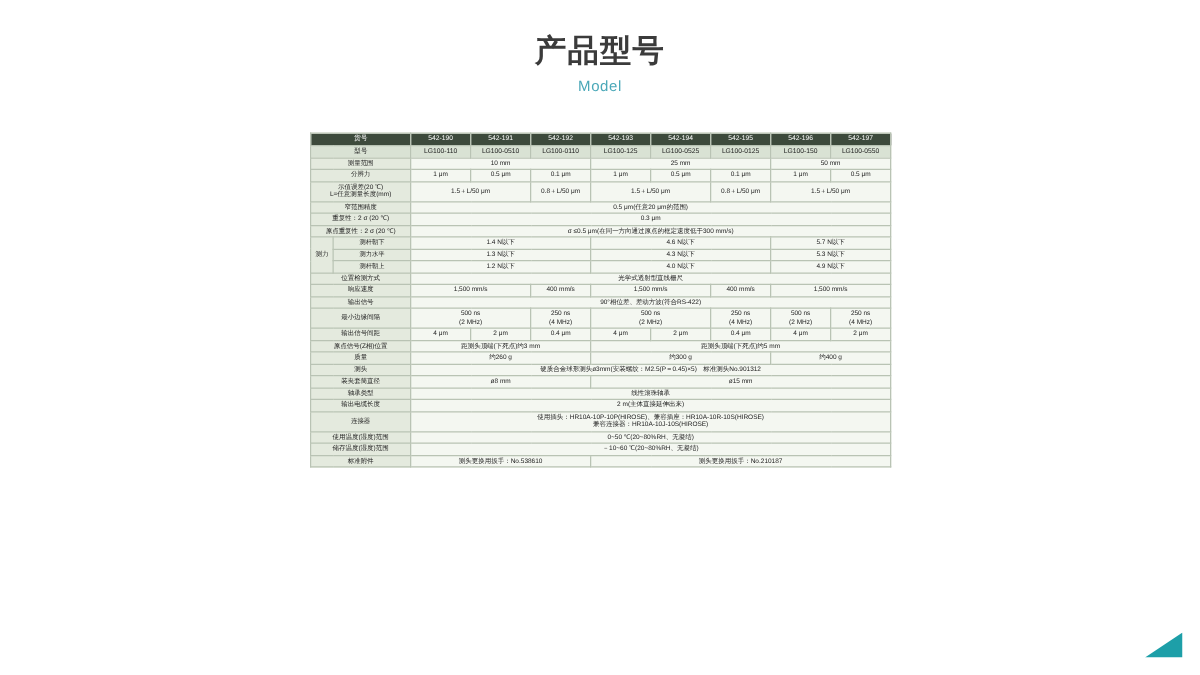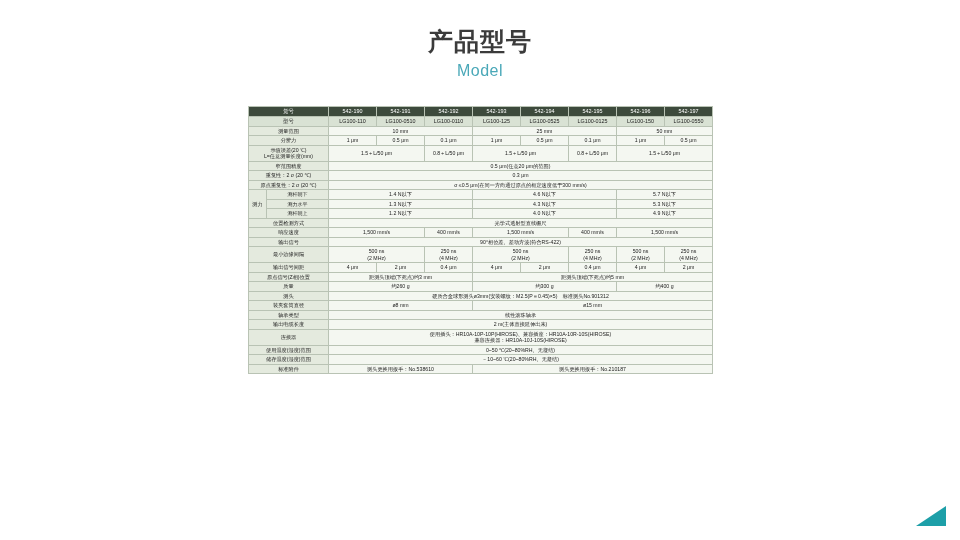--- a/index.html
+++ b/index.html
@@ -22,21 +22,21 @@
     padding-top: 26px;
   }
   .title-zh {
     font-size: 25px;
     font-weight: bold;
     color: #3b3b3b;
     letter-spacing: 1px;
     line-height: 1.2;
   }
   .title-en {
-    font-size: 16px;
+    font-size: 12px;
     color: #4aa8b8;
     margin-top: 6px;
     letter-spacing: 0.5px;
   }
   .table-wrap {
     position: absolute;
     left: 248px;
     top: 106px;
     width: 464px;
   }

